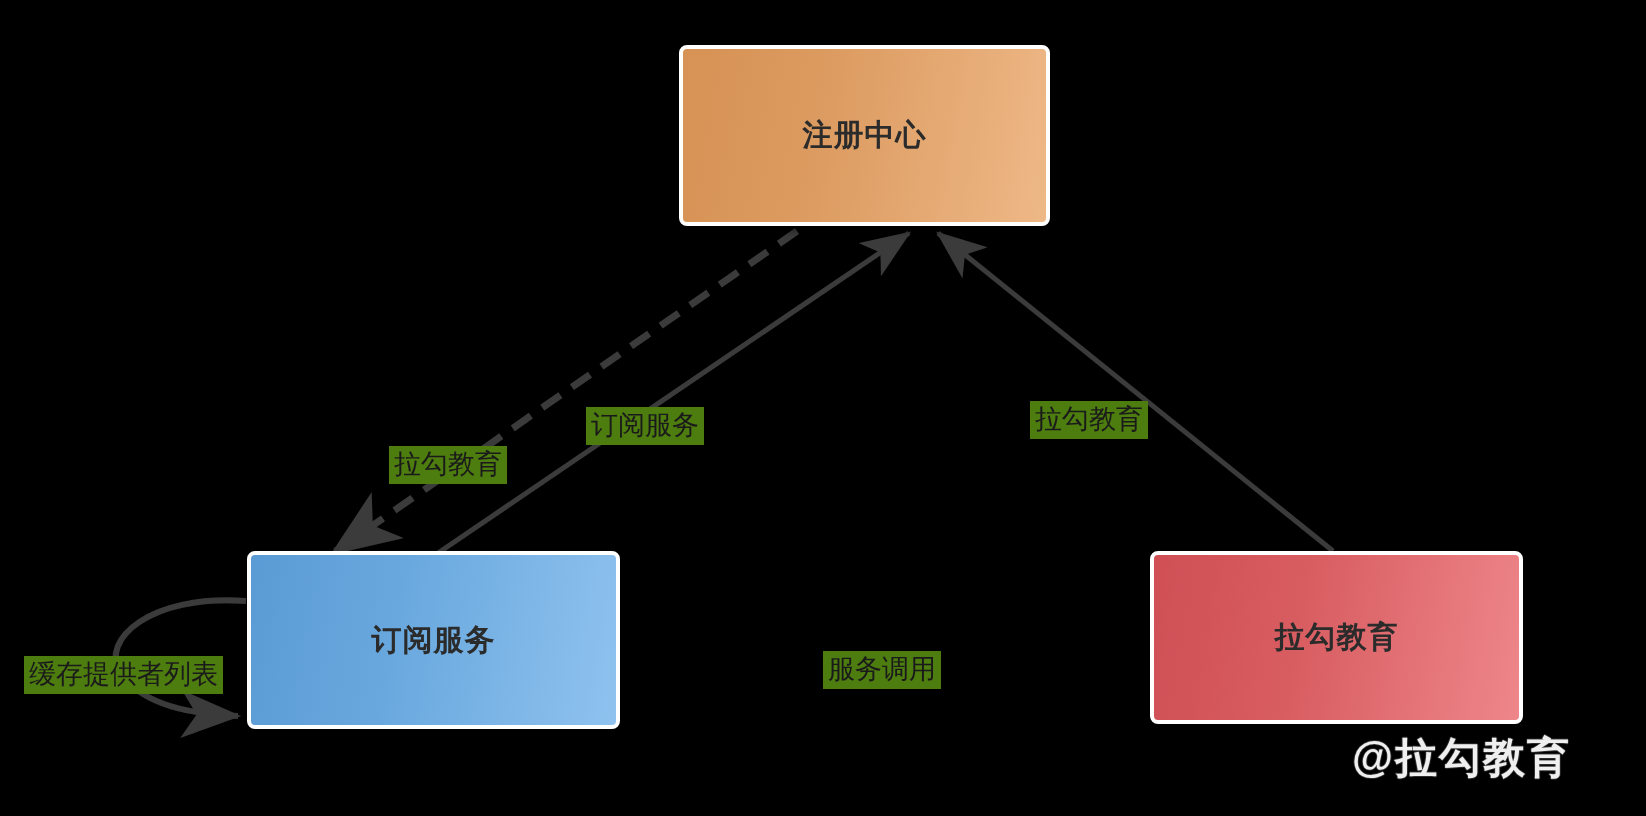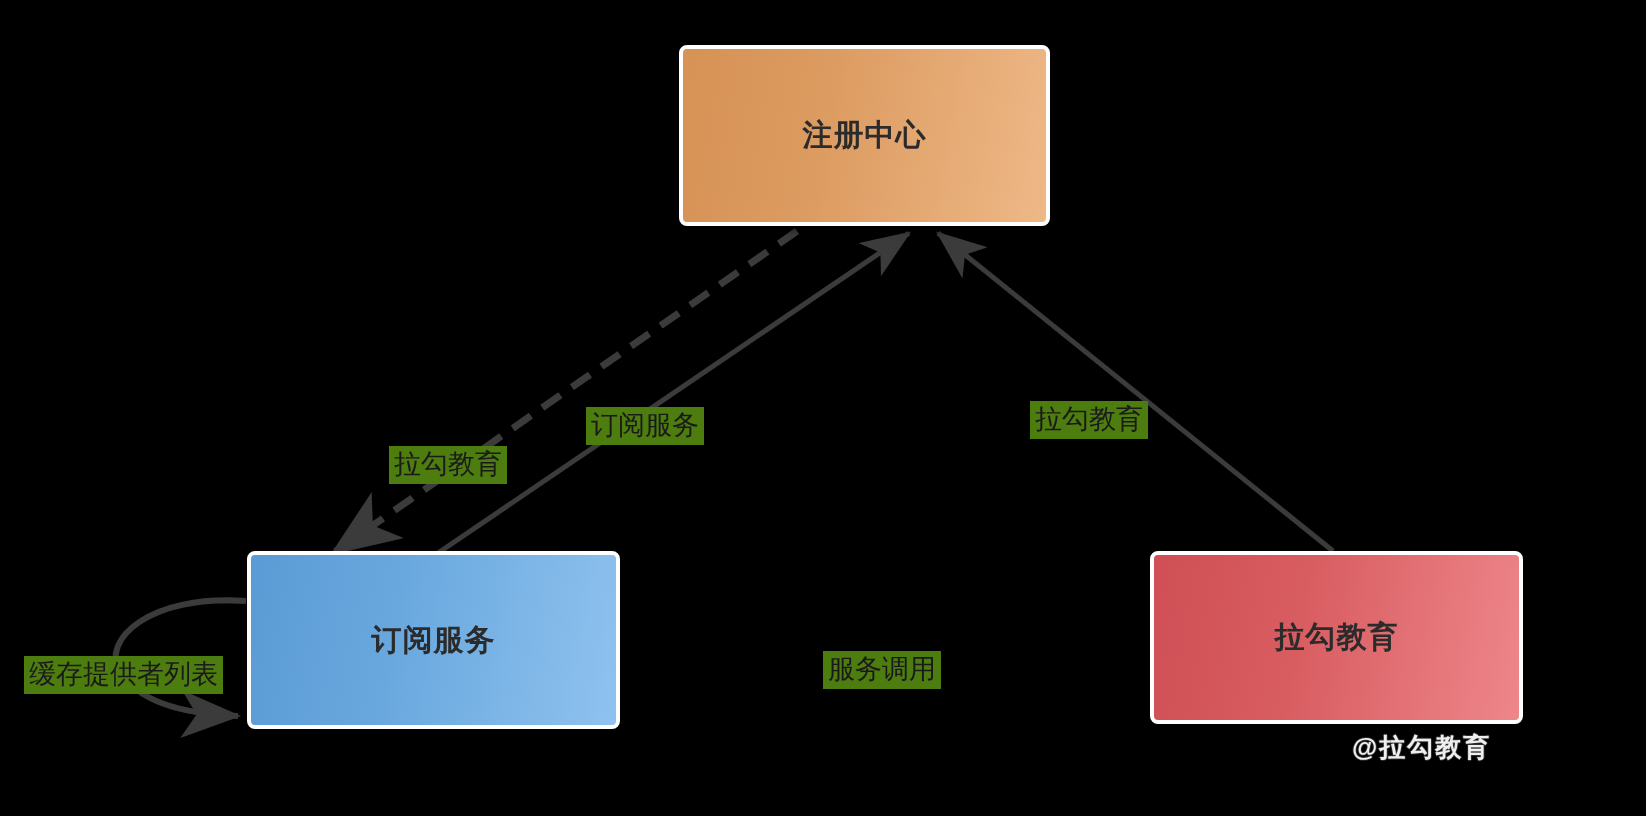--- a/index.html
+++ b/index.html
@@ -80,21 +80,21 @@
   #label-change-notify { left: 389px; top: 409px; }
   #label-subscribe     { left: 586px; top: 370px; }
   #label-register      { left: 1030px; top: 364px; }
   #label-service-call  { left: 823px; top: 614px; text-align: center; }
   #label-cache-list    { left: 24px;  top: 619px; }
 
   #watermark {
     position: absolute;
     left: 1352px;
     top: 730px;
-    font-size: 26px;
+    font-size: 42px;
     font-weight: bold;
     color: rgba(255,255,255,0.92);
     text-shadow:
        1px 0 0 rgba(60,60,60,0.75),
       -1px 0 0 rgba(60,60,60,0.75),
        0 1px 0 rgba(60,60,60,0.75),
        0 -1px 0 rgba(60,60,60,0.75);
     letter-spacing: 2px;
     white-space: nowrap;
     user-select: none;

